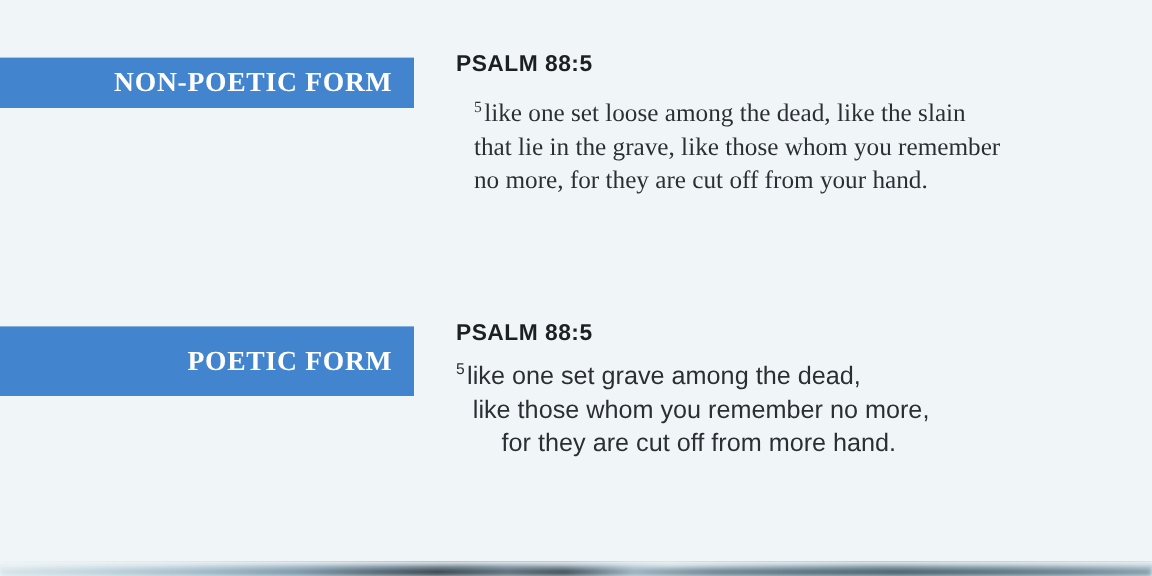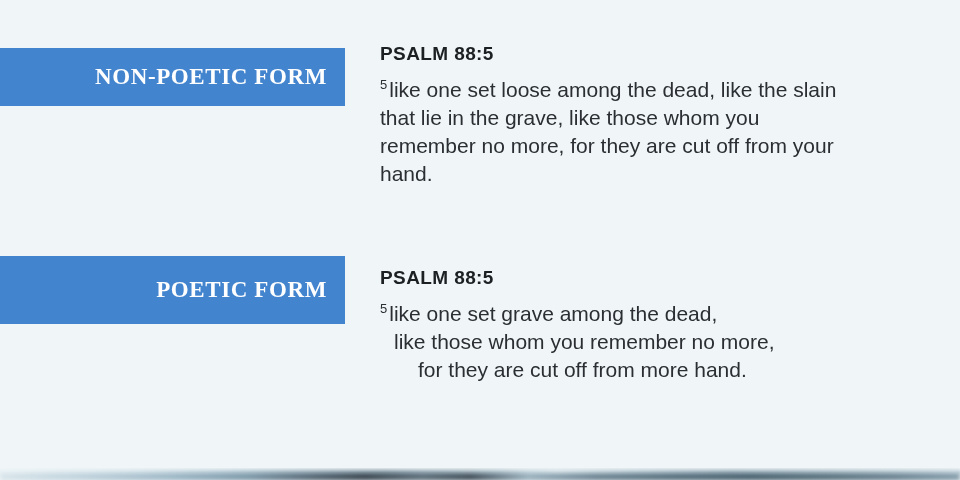--- a/index.html
+++ b/index.html
@@ -28,22 +28,22 @@
     position: absolute;
     left: 0;
     width: 345px;
     background: #4284CE;
     display: flex;
     align-items: center;
     justify-content: flex-end;
     box-sizing: border-box;
     padding-right: 18px;
   }
-  .label-bar.bar-1 { top: 48px;  height: 58px; }
-  .label-bar.bar-2 { top: 256px; height: 68px; }
+  .label-bar.bar-1 { top: 48px;  height: 42px; }
+  .label-bar.bar-2 { top: 272px; height: 58px; }
 
   .label-text {
     font-family: "Liberation Serif", serif;
     font-weight: bold;
     font-size: 23px;
     letter-spacing: 0.6px;
     color: #FFFFFF;
     white-space: nowrap;
   }
 
@@ -60,25 +60,25 @@
     font-family: Liberation Sans, sans-serif;
     font-weight: bold;
     font-size: 19px;
     letter-spacing: 0.4px;
     color: #1D2023;
     margin: 0 0 11px 0;
     line-height: 1.1;
   }
 
   .passage-body {
-    font-family: Liberation Sans, sans-serif;
+    font-family: Liberation Serif, serif;
     font-size: 21px;
     line-height: 28px;
     color: #2B2F33;
-    margin: 0;
+    margin: 15px;
   }
 
   .verse-num {
     font-size: 13px;
     vertical-align: super;
     line-height: 0;
     margin-right: 2px;
     color: #2B2F33;
   }
 

